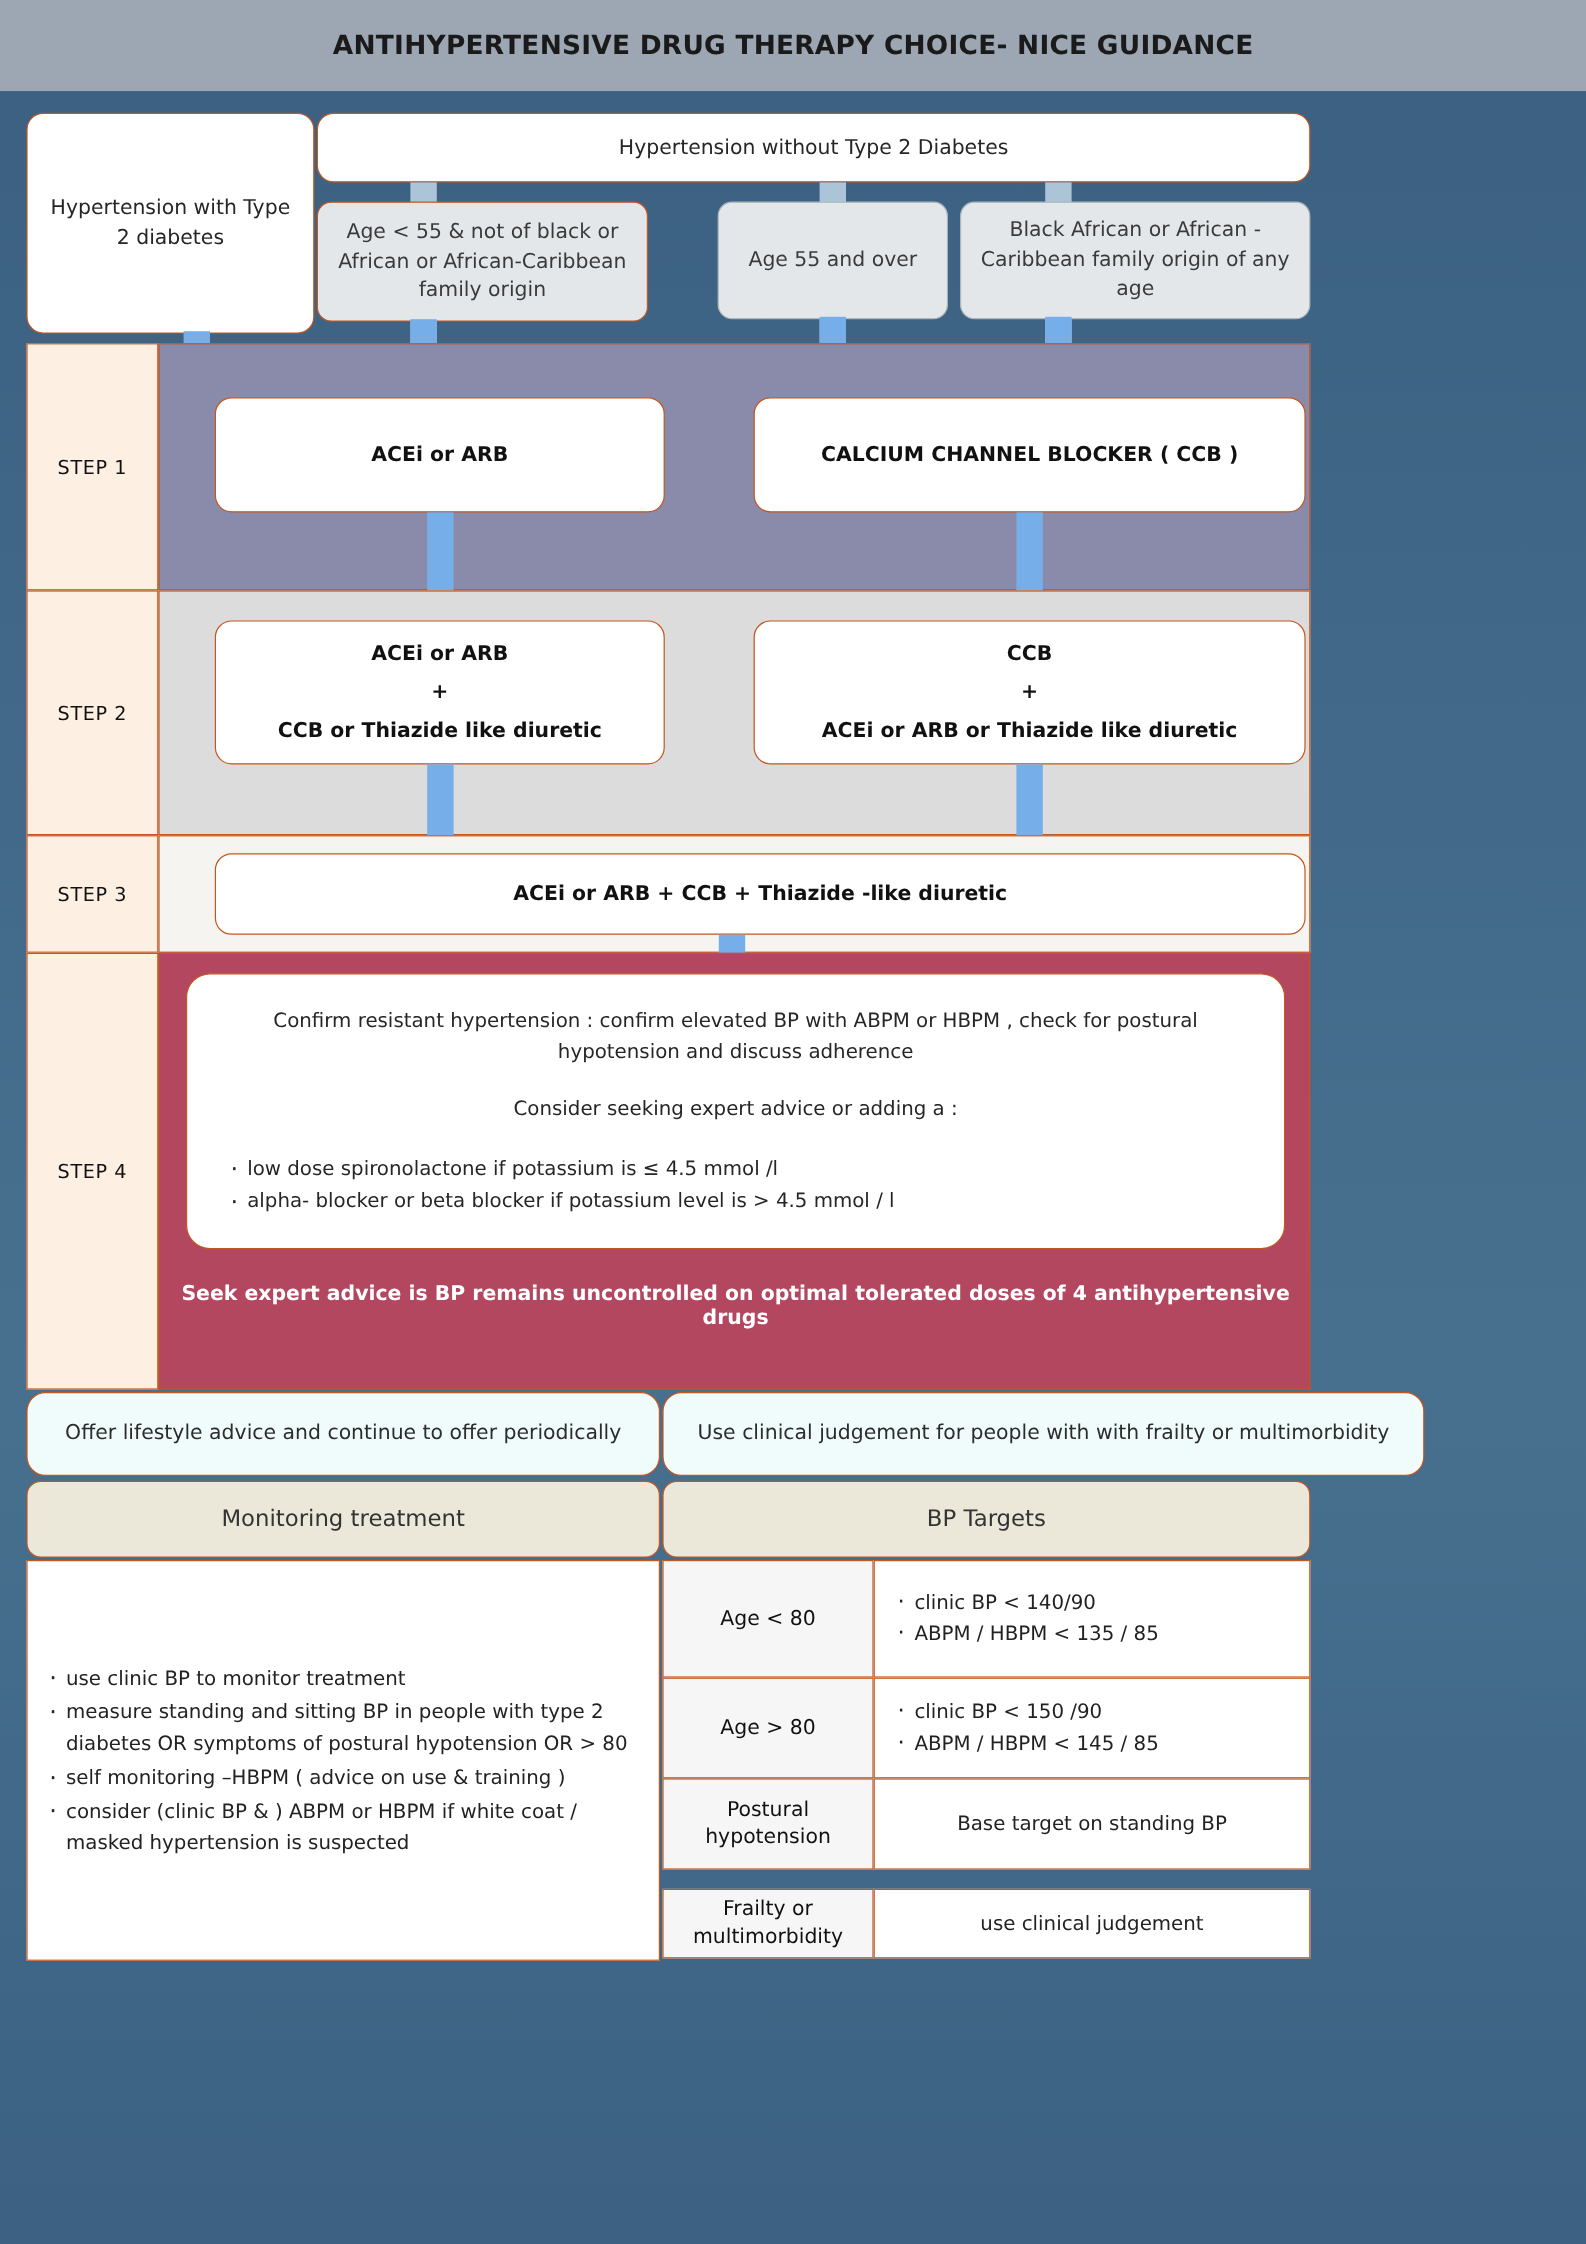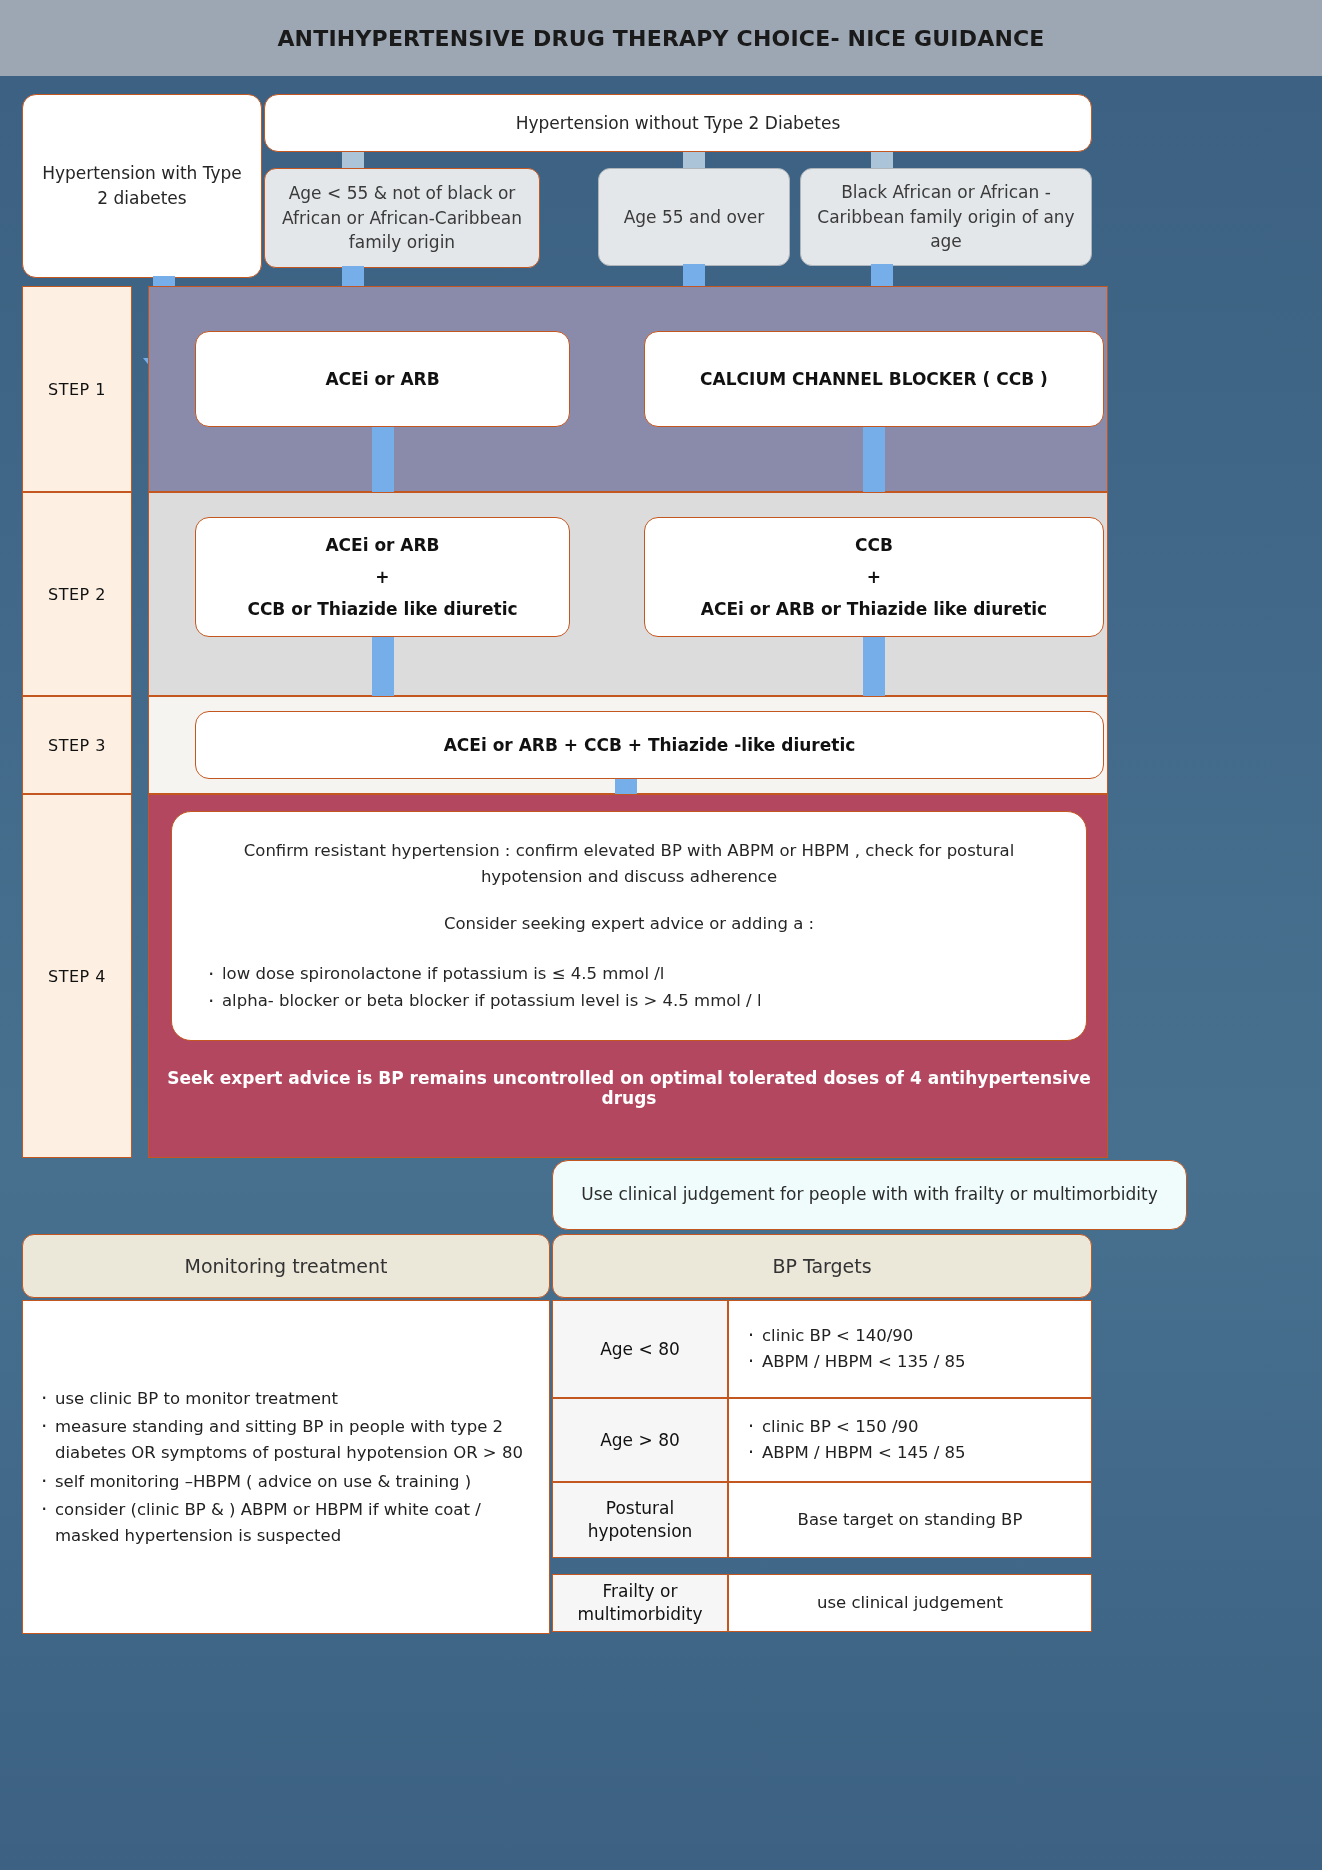--- a/index.html
+++ b/index.html
@@ -52,21 +52,21 @@
   #step-table{position:absolute;left:22px;top:210px;width:1070px;height:872px;}
   .step-row{position:absolute;left:0;width:1070px;box-sizing:border-box;}
   .step-label{
     position:absolute;left:0;top:0;width:110px;height:100%;
     background:#fdf0e3;border:1px solid #c4561f;box-sizing:border-box;
     display:flex;align-items:center;justify-content:center;
     font-size:16px;color:#111;letter-spacing:.5px;
   }
   .step-body{
     position:absolute;left:110px;top:0;width:960px;height:100%;
-    border:1px solid #c4561f;box-sizing:border-box;margin-left:16px;
+    border:1px solid #c4561f;box-sizing:border-box;
   }
   #row-step1{top:0;height:206px;}
   #row-step1 .step-body{background:#8a8bab;}
   #row-step2{top:206px;height:204px;}
   #row-step2 .step-body{background:#dcdcdc;}
   #row-step3{top:410px;height:98px;}
   #row-step3 .step-body{background:#f6f4f0;}
   #row-step4{top:508px;height:364px;}
   #row-step4 .step-body{background:#b2475f;}
   #row-step4 .step-label{background:#fdf0e3;}
@@ -277,20 +277,21 @@
             <li>low dose spironolactone if potassium is ≤ 4.5 mmol /l</li>
             <li>alpha- blocker or beta blocker if potassium level is &gt; 4.5 mmol / l</li>
           </ul>
         </div>
         <div id="s4-banner">Seek expert advice is BP remains uncontrolled on optimal tolerated doses of 4 antihypertensive drugs</div>
       </div>
     </div>
 
   </div>
 
+  <div class="lsbox" id="ls-left">Offer lifestyle advice and continue to offer periodically</div>
   <div class="lsbox" id="ls-right">Use clinical judgement for people with with frailty or multimorbidity</div>
 
   <div id="bottom-table">
     <div class="bt-head" id="bt-head-left">Monitoring treatment</div>
     <div class="bt-head" id="bt-head-right">BP Targets</div>
 
     <div id="bt-left-cell">
       <ul>
         <li>use clinic BP to monitor treatment</li>
         <li>measure standing and sitting BP in people with type 2 diabetes OR symptoms of postural hypotension OR &gt; 80</li>

